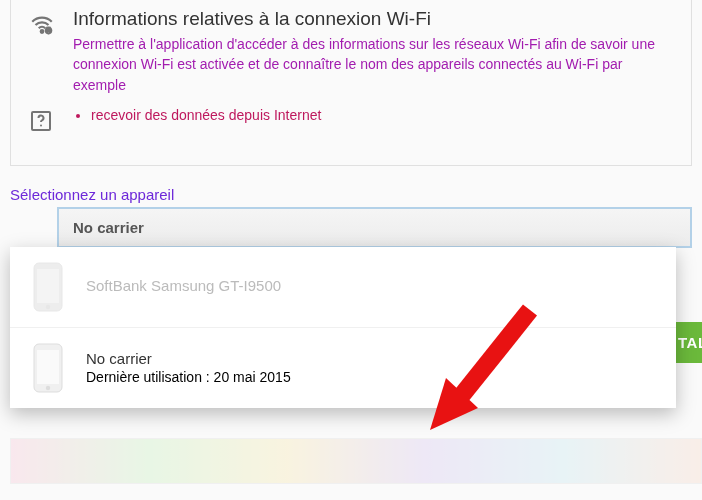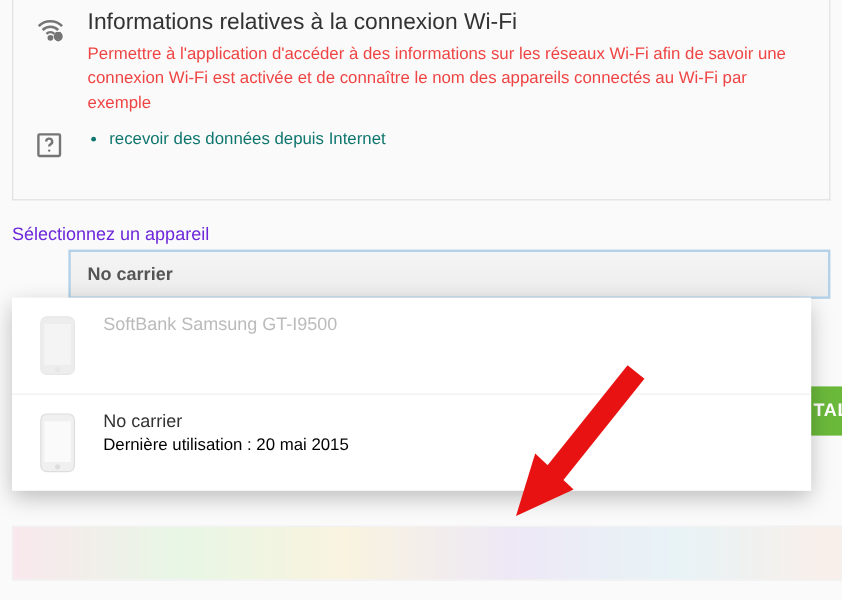--- a/index.html
+++ b/index.html
@@ -28,26 +28,26 @@
   }
   .perm-text { flex: 1; overflow: hidden; }
   .perm-title {
     font-size: 19px;
     color: #333;
     margin-bottom: 4px;
     white-space: nowrap;
   }
   .perm-desc {
     font-size: 14px;
-    color: #ef4444;
+    color: #a21caf;
     line-height: 1.45;
   }
   .perm-bullet {
     font-size: 14px;
-    color: #0f766e;
+    color: #be185d;
     list-style: disc;
     margin-left: 18px;
     line-height: 1.5;
   }
   .select-label {
     font-size: 15px;
     color: #6d28d9;
     margin: 0 10px 4px 10px;
   }
   .device-dropdown {
@@ -68,20 +68,21 @@
     position: absolute;
     top: 40px;
     left: 0;
     right: 16px;
     background: #fff;
     box-shadow: 0 6px 18px rgba(0,0,0,0.25);
     z-index: 5;
   }
   .device-item {
     display: flex;
+    align-items: center;
     padding: 14px 18px;
     cursor: pointer;
   }
   .device-item + .device-item { border-top: 1px solid #f0f0f0; }
   .device-thumb {
     width: 40px;
     height: 52px;
     margin-right: 18px;
     flex-shrink: 0;
   }

